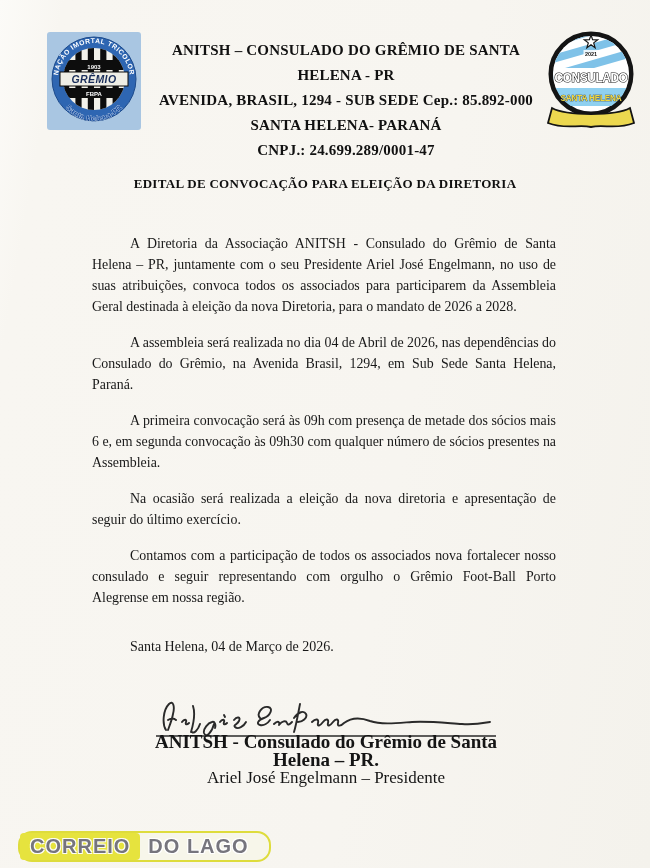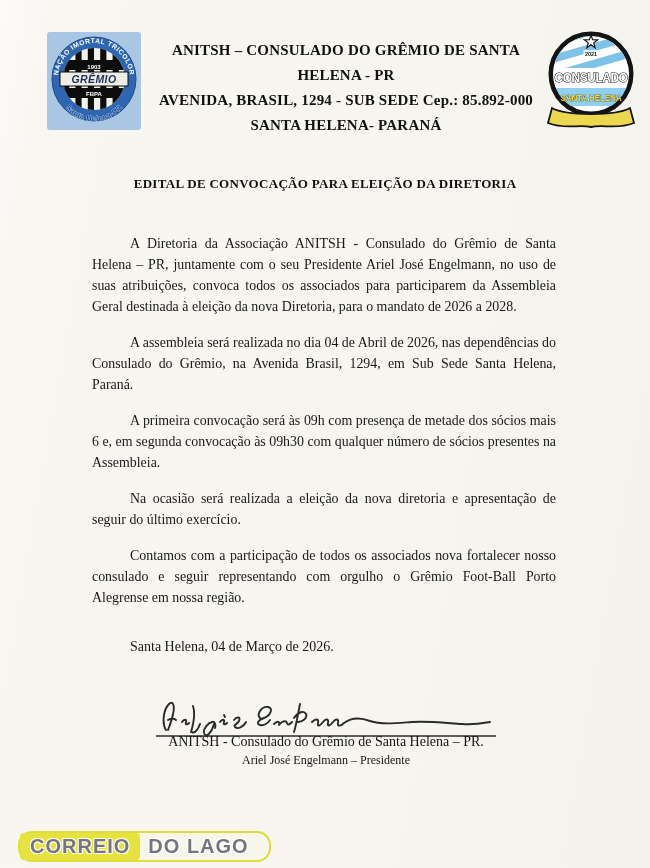--- a/index.html
+++ b/index.html
@@ -28,22 +28,22 @@
   .doc-body p{
     margin:0 0 15px 0;font-size:13.9px;line-height:21px;
     text-align:justify;text-indent:38px;color:#181818;
   }
   .date-line{
     position:absolute;top:639px;left:130px;font-size:14px;color:#181818;
   }
   
   .signature-block{position:absolute;top:694px;left:128px;width:396px;text-align:center;}
   .sig-scrawl{display:block;margin:0 auto -7px auto;}
-  .sig-org{font-size:14px;line-height:18px;color:#151515;}
-  .sig-name{font-size:12px;line-height:18px;color:#151515;}
+  .sig-org{font-size:19px;line-height:18px;color:#151515;font-weight:bold;}
+  .sig-name{font-size:17px;line-height:18px;color:#151515;}
   
   .watermark{
     position:absolute;left:18px;top:831px;height:31px;
     display:flex;align-items:stretch;
     border:2px solid #dedc3c;border-radius:14px;background:#f7f6ea;
     font-family:"Liberation Sans", sans-serif;font-weight:bold;
     box-sizing:border-box;
   }
   .watermark .w1{
     background:#e6e33e;border-radius:4px;padding:0 10px;
@@ -91,20 +91,21 @@
       <path id="arcBot" d="M 10 52 A 36 36 0 0 0 84 52" fill="none"></path>
       <text font-size="7.5" font-weight="bold" fill="#1a4fa0" letter-spacing="0.3" stroke="#ffffff" stroke-width="0.4" paint-order="stroke">
         <textPath href="#arcBot" startOffset="50%" text-anchor="middle">Santa Helena-PR</textPath>
       </text>
     </svg>
 
     <div class="header-lines">
       <div>ANITSH – CONSULADO DO GRÊMIO DE SANTA HELENA - PR</div>
       <div>AVENIDA, BRASIL, 1294 - SUB SEDE Cep.: 85.892-000</div>
       <div>SANTA HELENA- PARANÁ</div>
+      <div>CNPJ.: 24.699.289/0001-47</div>
     </div>
 
     <svg class="badge-right" viewBox="0 0 90 114">
       <clipPath id="rb-clip">
           <circle cx="45" cy="48" r="38"></circle>
         </clipPath>
       <circle cx="45" cy="48" r="40" fill="#ffffff" stroke="#141414" stroke-width="5"></circle>
       <g clip-path="url(#rb-clip)">
         <rect x="0" y="6" width="90" height="36" fill="#ffffff"></rect>
         <g transform="rotate(-16 45 22)">

